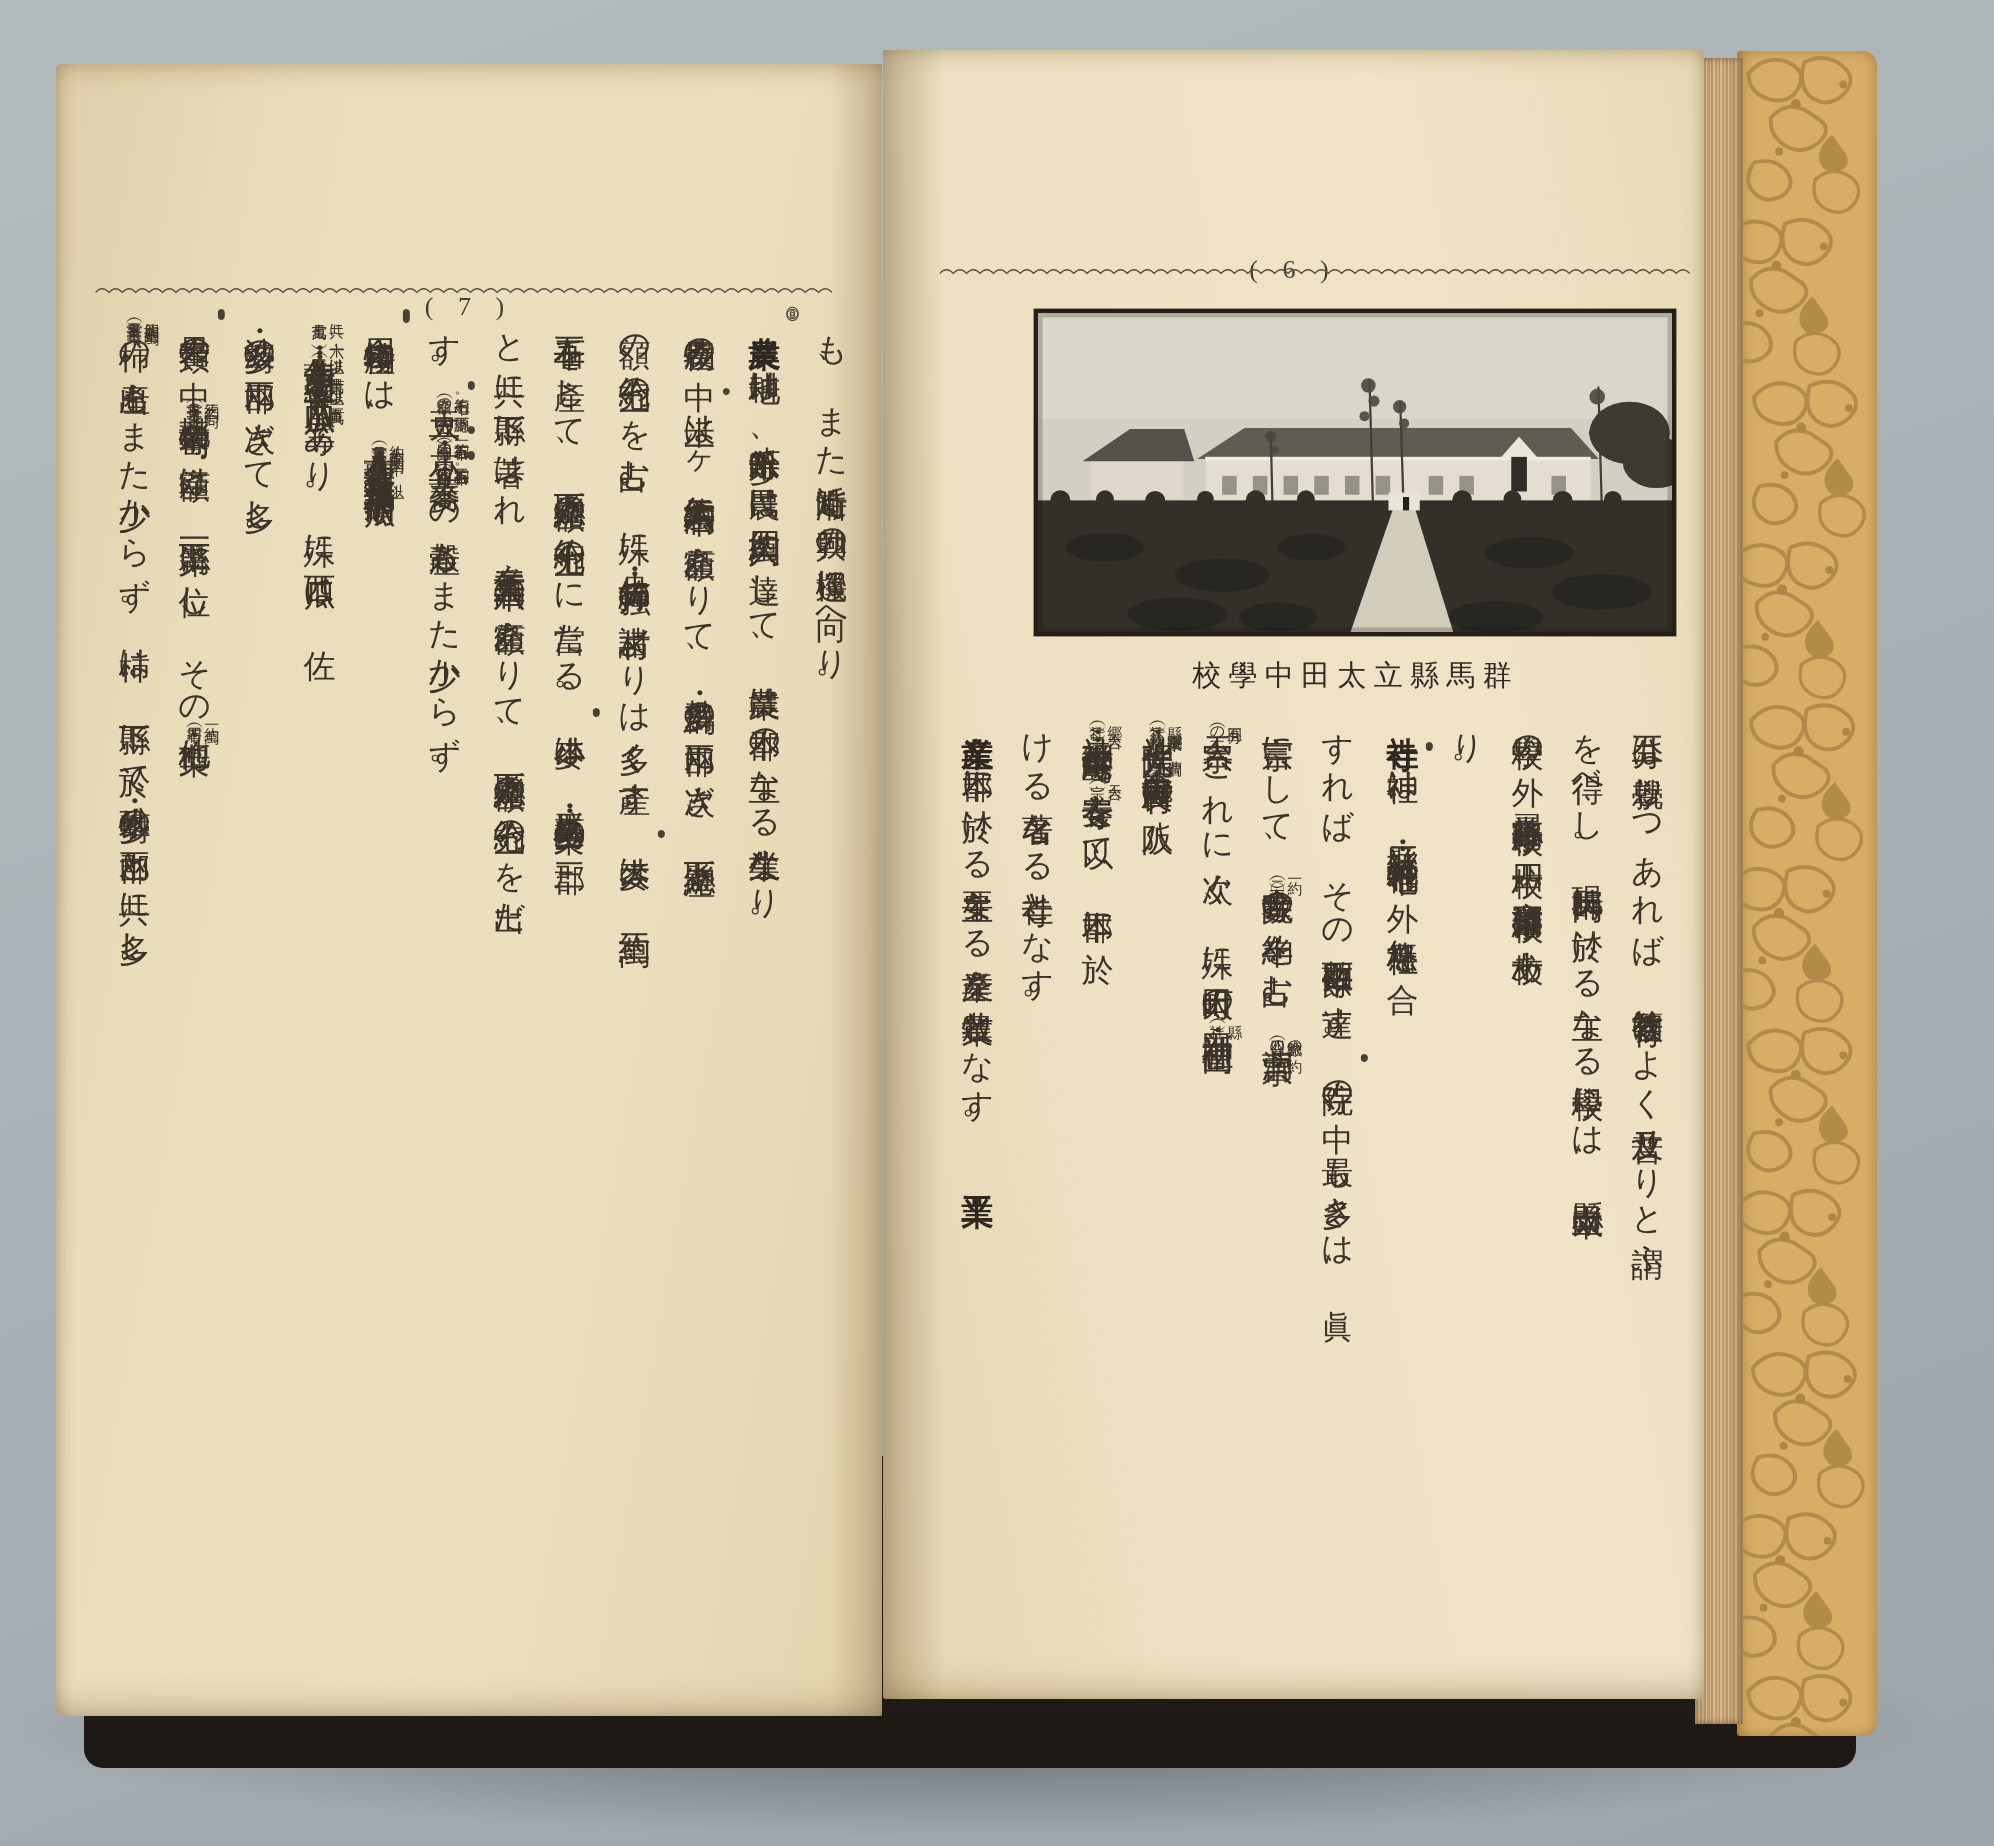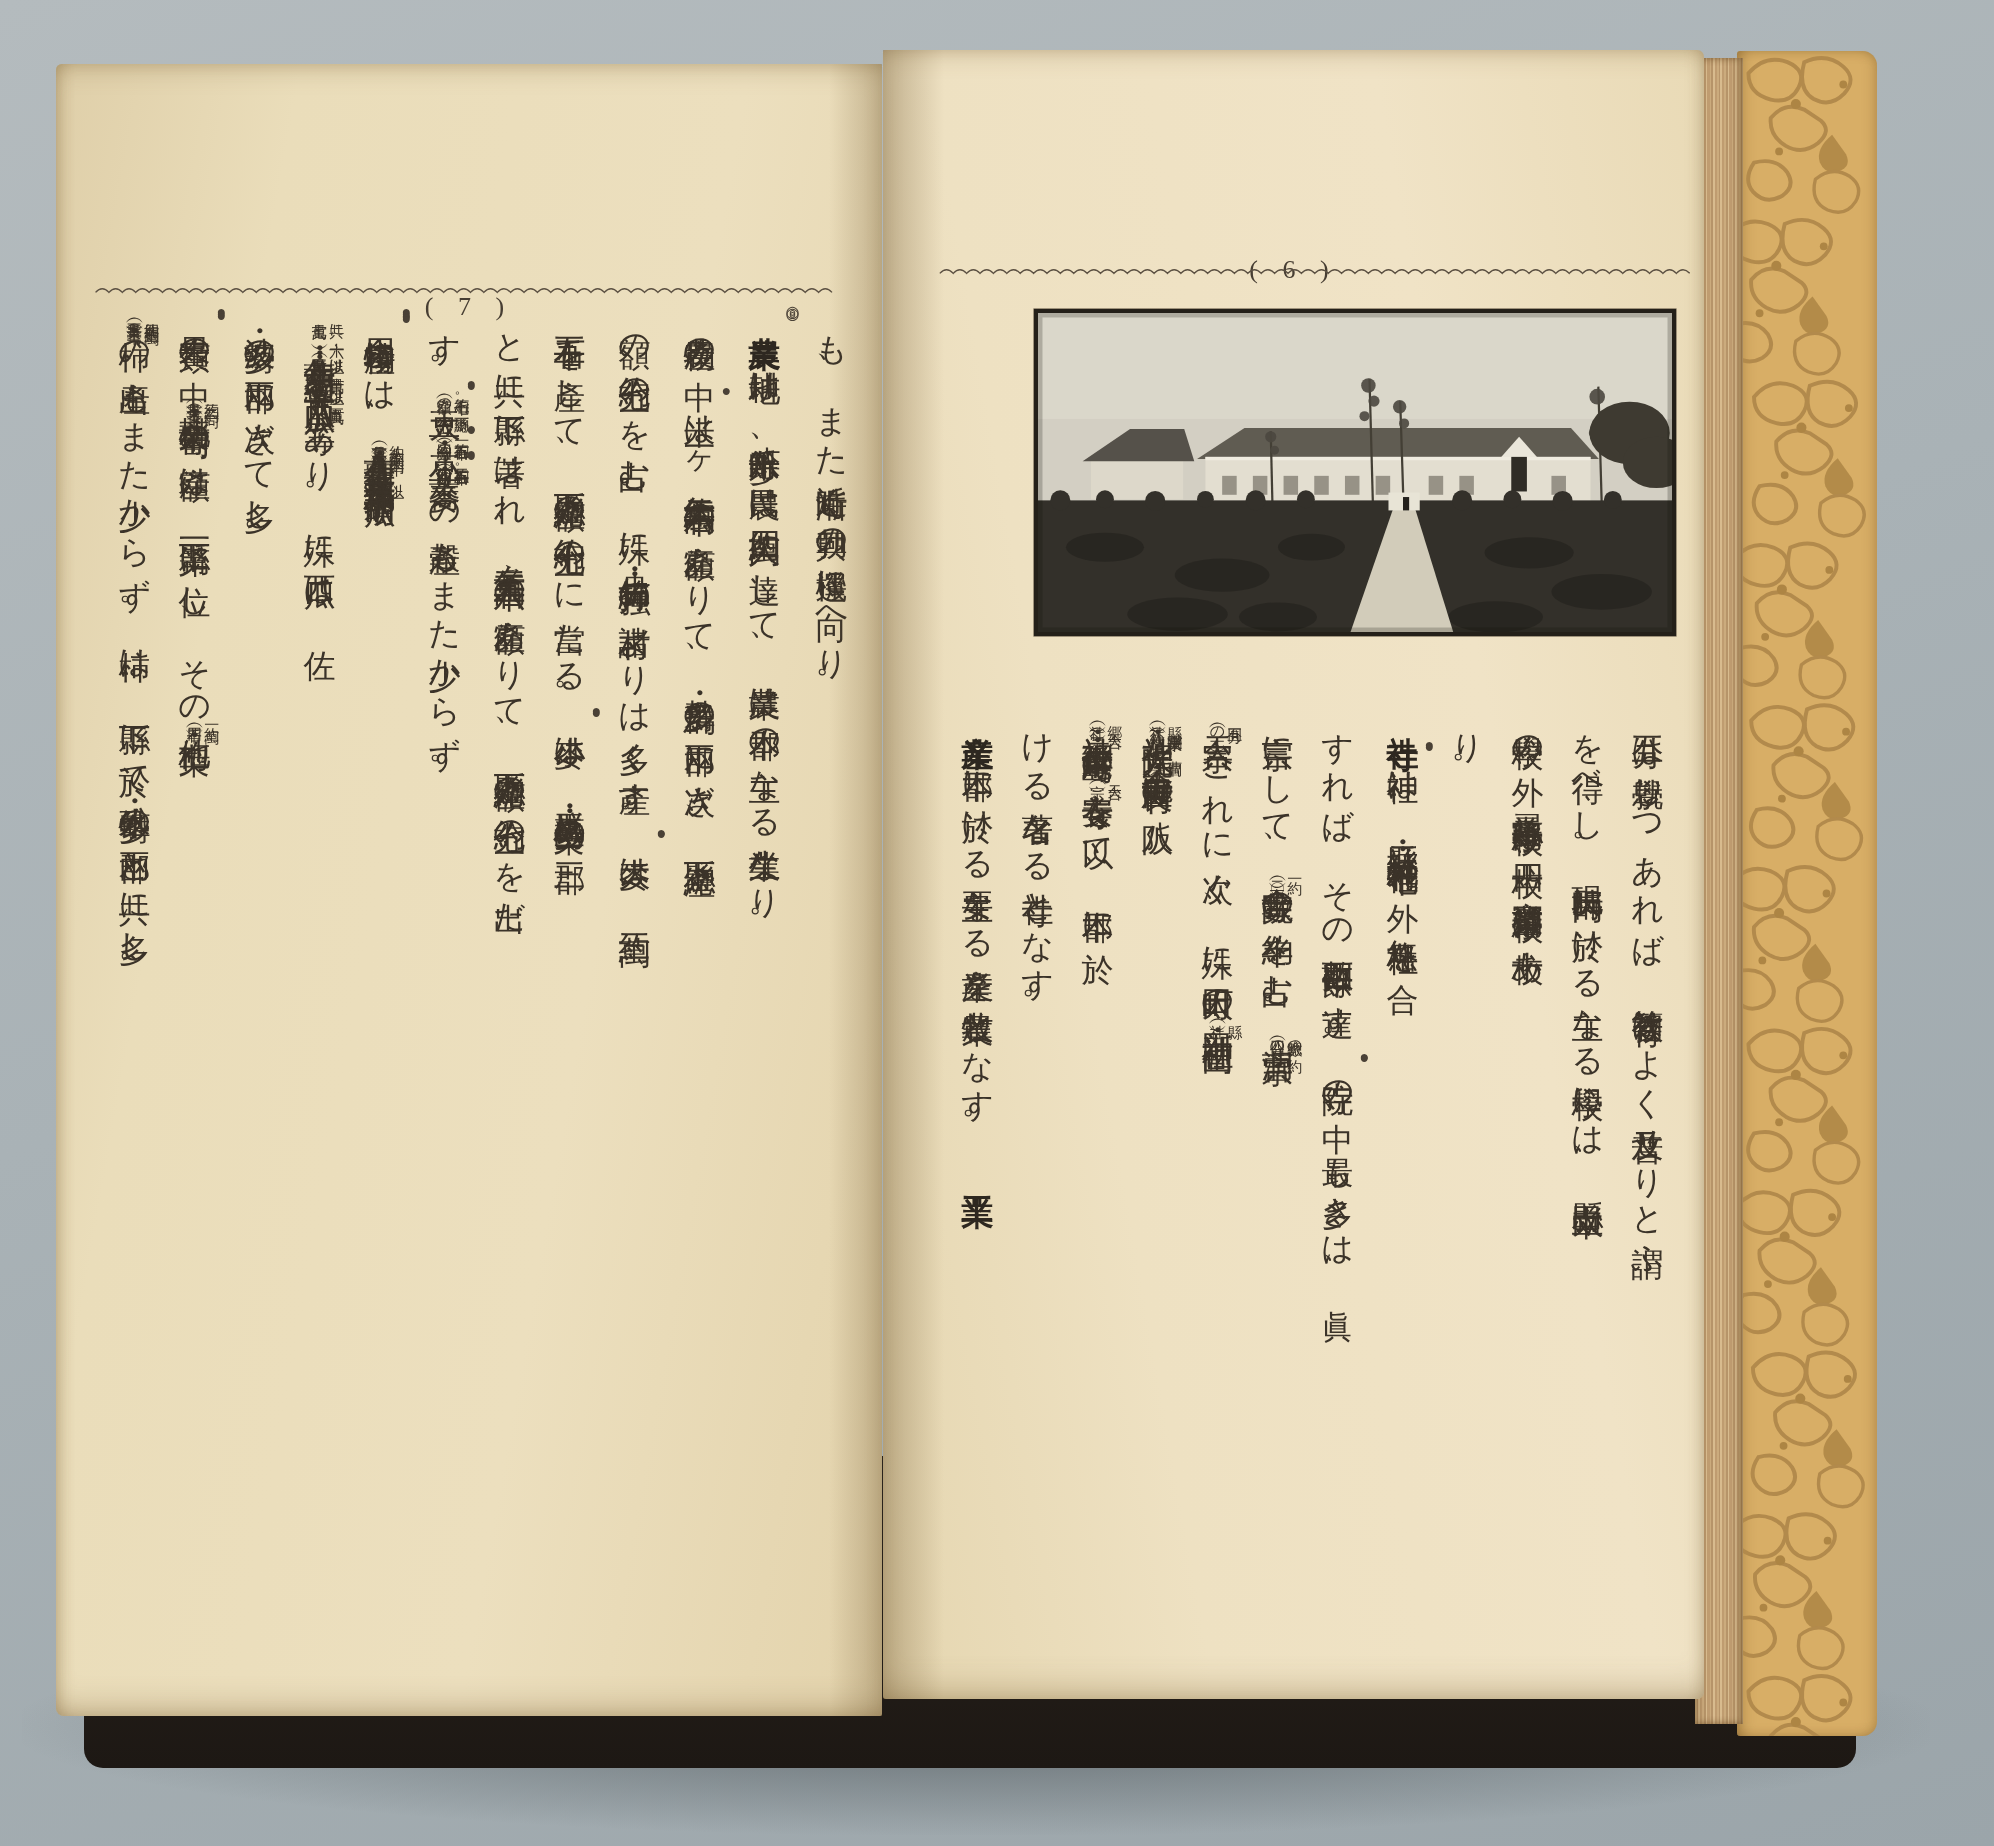--- a/index.html
+++ b/index.html
@@ -171,20 +171,21 @@
           <ellipse cx="820" cy="545" rx="85" ry="28"></ellipse>
             <ellipse cx="430" cy="545" rx="70" ry="26"></ellipse>
         </g>
 
         <polygon points="560,572 744,572 676,352 636,352" fill="#d2ccba"></polygon>
         <rect x="628" y="322" width="56" height="32" fill="#e8e4d6"></rect>
         <rect x="654" y="330" width="11" height="24" fill="#24211c"></rect>
         <rect x="0" y="0" width="1136" height="572" fill="none" stroke="rgba(20,16,10,0.22)" stroke-width="16"></rect>
       </svg>
     </figure>
+    <div class="caption">校學中田太立縣馬群</div>
 
     <div class="vtext body6">
         <div class="col"><span>五分は就學しつゝあれば、初等敎育はよく普及せりと謂ふ</span></div>
         <div class="col"><span>を得べし。現時郡内に於ける主なる學校には、縣立太田中</span></div>
         <div class="col"><span>學校の外、尋常高等小學校は十四校、實業補習學校は十校あ</span></div>
         <div class="col"><span>り。</span></div>
         <div class="col"><span class="bd">社寺</span><span class="sp"></span><span class="emd">神社</span><span>は、縣社二・郷社九・村社七十の外、無格社を合</span></div>
         <div class="col"><span>すれば、その數百四十餘に達す。</span><span class="emd">寺院</span><span>の中、最も多きは、眞</span></div>
         <div class="col"><span>言宗にして、全寺院數</span><span class="pp">（</span><span class="wr"><span class="wl">約一</span><span class="wl">二〇</span></span><span class="pp">）</span><span>の約半を占む。曹洞宗</span><span class="pp">（</span><span class="wr"><span class="wl">總數の約</span><span class="wl">四分の一</span></span><span class="pp">）</span><span>・</span></div>
         <div class="col"><span>天台宗</span><span class="pp">（</span><span class="wr"><span class="wl">同五分</span><span class="wl">の一</span></span><span class="pp">）</span><span>これに次ぐ、殊に太田町の新田神社</span><span class="pp">（</span><span class="wr"><span class="wl">縣</span><span class="wl">社</span></span><span class="pp">）</span><span>・高山</span></div>

